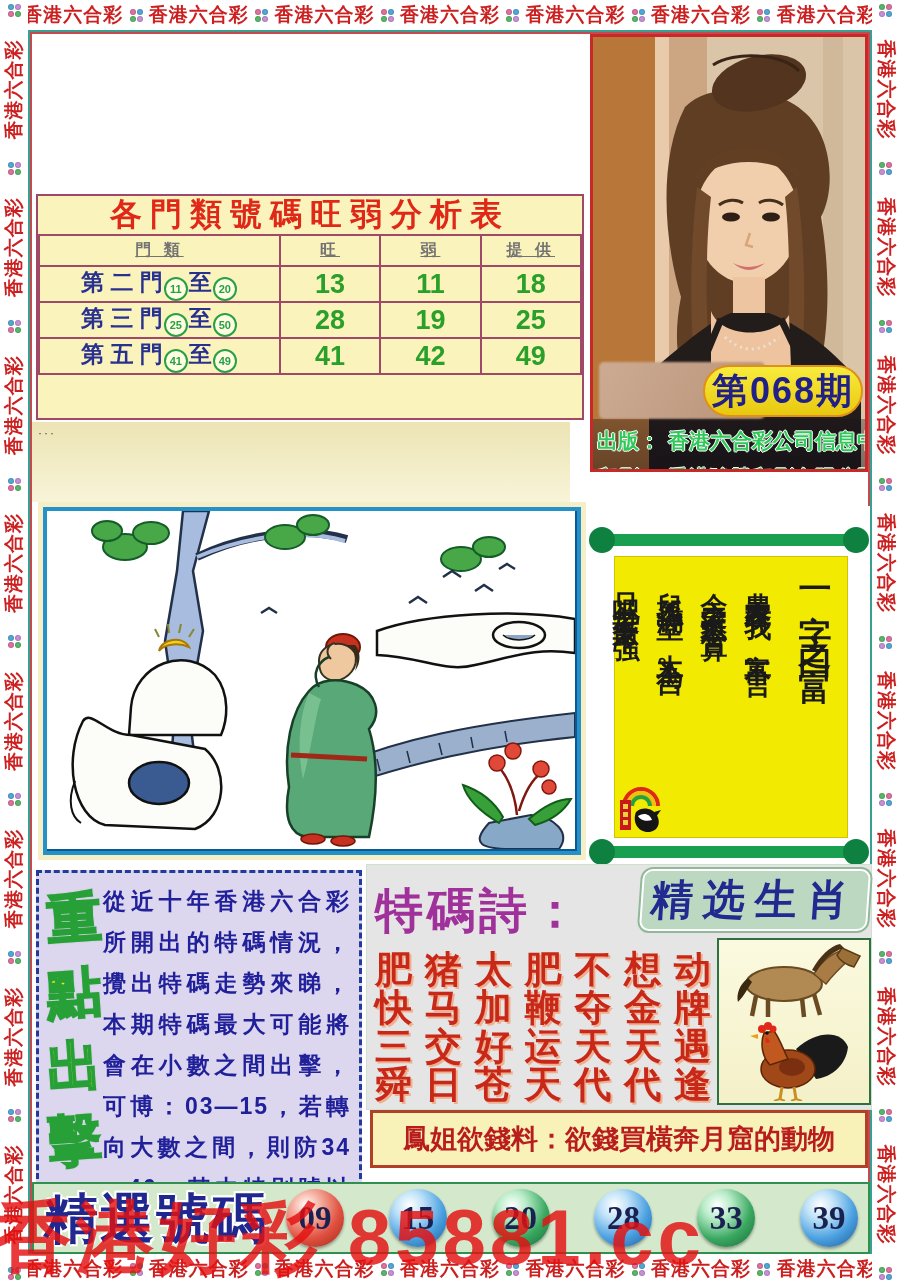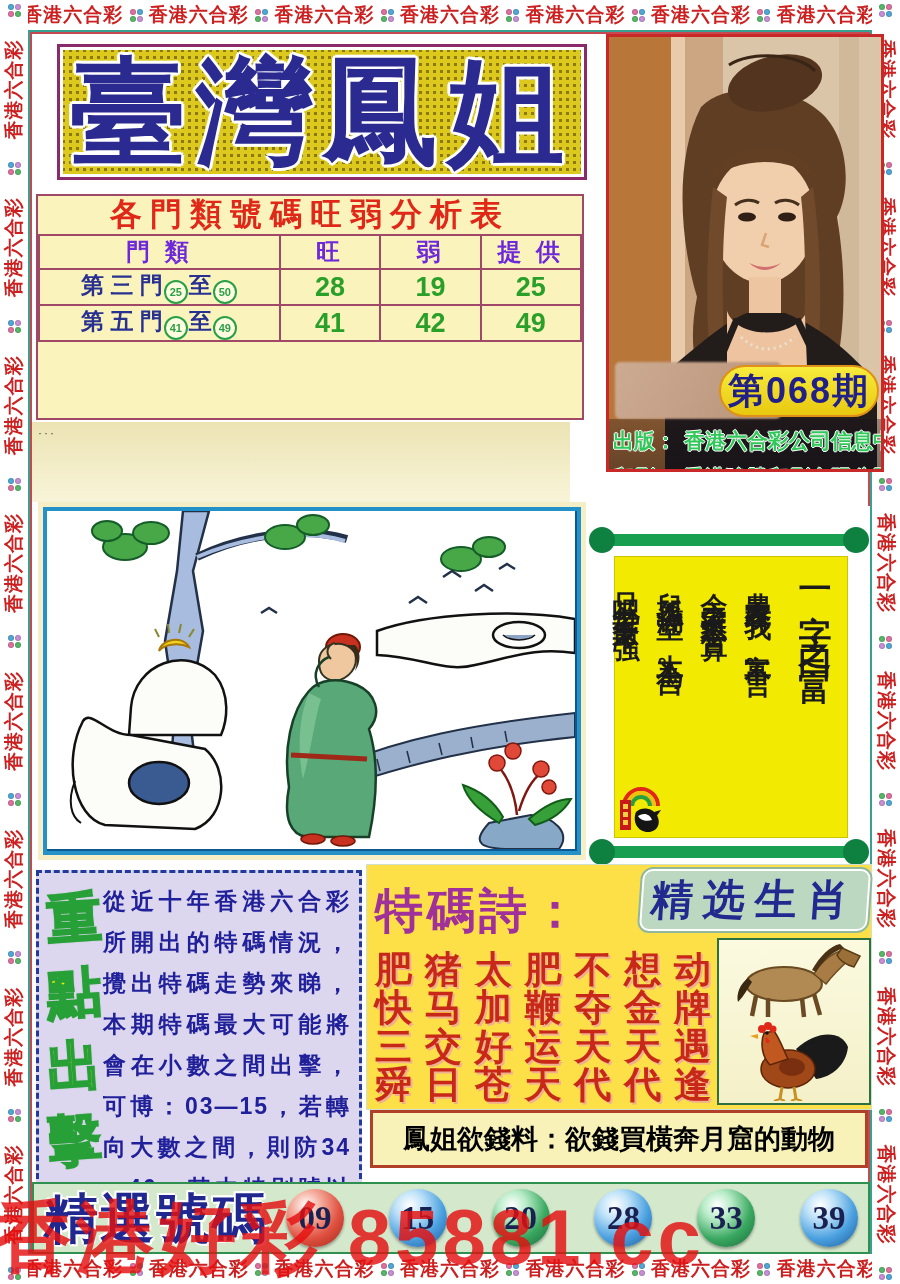--- a/index.html
+++ b/index.html
@@ -21,40 +21,40 @@
            border:2px solid #38a090;box-shadow:inset 0 0 0 2px #c84850;box-sizing:border-box;}
   .content>*{position:absolute;}
   
   .banner{left:27px;top:12px;width:530px;height:136px;background-color:#ddc91e;
           background-image:radial-gradient(circle,#8a7a10 1.6px,transparent 1.7px);background-size:7px 7px;
           border:3px solid #8a2a6a;box-shadow:inset 0 0 0 3px #fff;box-sizing:border-box;
           display:flex;align-items:center;justify-content:center;
           font-size:116px;font-weight:900;letter-spacing:10px;color:#2a2a90;line-height:1;
           text-shadow:3px 0 0 #fff,-3px 0 0 #fff,0 3px 0 #fff,0 -3px 0 #fff,2px 2px 0 #fff,-2px -2px 0 #fff,2px -2px 0 #fff,-2px 2px 0 #fff;}
   
-  .photo{left:576px;top:2px;width:278px;height:438px;border:3px solid #c82828;box-sizing:border-box;overflow:hidden;background:#ec4899;}
+  .photo{left:560px;top:2px;width:278px;height:438px;border:3px solid #c82828;box-sizing:border-box;overflow:hidden;background:#ec4899;}
   .photo svg{display:block;}
   .blurbox{position:absolute;left:6px;top:325px;width:166px;height:57px;border-radius:5px;
            background:linear-gradient(120deg,#cdab92,#b79379);filter:blur(1px);}
   .badge{position:absolute;left:110px;top:328px;width:160px;height:52px;border-radius:26px;
          background:linear-gradient(#f8ec3c,#e8c810);border:2px solid #e09018;box-sizing:border-box;
          display:flex;align-items:center;justify-content:center;
          font-size:36px;font-weight:900;color:#202088;letter-spacing:2px;}
   .pub-block{position:absolute;left:0;top:382px;width:272px;height:80px;padding:3px 4px;box-sizing:border-box;
              background:linear-gradient(rgba(25,18,28,.35),rgba(8,8,18,.55));display:flex;flex-direction:column;justify-content:space-around;}
   .pub-row{white-space:nowrap;font-size:21px;font-weight:800;color:#30c858;
            text-shadow:1px 0 0 #fff,-1px 0 0 #fff,0 1px 0 #fff,0 -1px 0 #fff;}
   .pub-label{margin-right:8px;}
   
   .anal{left:6px;top:162px;width:548px;height:226px;background:#fbf3bc;border:2px solid #a04868;box-sizing:border-box;}
   .anal-title{height:38px;display:flex;align-items:center;justify-content:center;
               color:#e02818;font-size:32px;font-weight:900;letter-spacing:8px;}
   table.grid{width:100%;border-collapse:collapse;table-layout:fixed;}
   table.grid th,table.grid td{border:2px solid #a04868;text-align:center;height:29px;padding:0;}
-  table.grid th{color:#6d28d9;font-size:24px;font-weight:900;letter-spacing:4px;}
+  table.grid th{color:#737373;font-size:16px;font-weight:900;letter-spacing:4px;text-decoration:underline;}
   td.cat-cell{color:#283090;font-size:23px;font-weight:800;white-space:nowrap;}
   td.val-cell{color:#2aa02a;font-size:27px;font-weight:800;font-family:"Liberation Sans",sans-serif;}
   .circ{display:inline-flex;width:20px;height:20px;border:2px solid #28a048;border-radius:50%;
         font-size:11px;font-style:normal;color:#28a048;align-items:center;justify-content:center;
         margin:0 1px;font-weight:800;vertical-align:-3px;background:#fffce0;}
   .col-cat{width:240px;} .col-v{width:100px;}
   
   .censored{left:2px;top:390px;width:538px;height:80px;background:linear-gradient(#ece4b4,#f8f4d8);
             font-size:12px;color:#444;padding:4px 6px;box-sizing:border-box;letter-spacing:2px;}
   
@@ -73,38 +73,38 @@
   .fline{font-size:27px;letter-spacing:7px;margin-block-end:8px;font-weight:600;}
   .flogo{position:absolute;left:30px;top:272px;}
   
   .keypanel{left:6px;top:838px;width:326px;height:318px;background:#dcd6ee;border:3px dashed #223a9a;
             box-sizing:border-box;padding:8px 8px 8px 6px;display:flex;}
   .key-title{width:58px;display:flex;flex-direction:column;justify-content:space-around;align-items:center;}
   .key-char{font-size:54px;font-weight:900;color:#f0f000;-webkit-text-stroke:2px #28a038;
             text-shadow:0 0 2px #28a038;transform:rotate(-4deg);line-height:1;}
   .key-body{flex:1;color:#20209a;font-weight:800;font-size:23px;line-height:1.78;letter-spacing:2px;text-align:justify;}
   
-  .special{left:336px;top:832px;width:506px;height:246px;background:#fde047;border:1px solid #cfe0cf;box-sizing:border-box;}
+  .special{left:336px;top:832px;width:506px;height:246px;background:#e5e5e5;border:1px solid #cfe0cf;box-sizing:border-box;}
   .sp-title{position:absolute;left:8px;top:14px;font-size:48px;font-weight:900;color:#a0309a;
             font-family:"Liberation Serif",serif;letter-spacing:4px;}
   .zodiac{position:absolute;left:274px;top:4px;width:228px;height:62px;background:#bcd8c0;border:2px solid #fff;
           box-shadow:0 0 0 2px #90b89a;border-radius:10px;box-sizing:border-box;
           display:flex;align-items:center;justify-content:center;
           font-family:"Liberation Serif",serif;font-size:42px;font-weight:900;color:#222a90;
           letter-spacing:10px;transform:skewX(-4deg);}
   .poem-grid{position:absolute;left:8px;top:86px;width:336px;height:152px;display:flex;flex-direction:column;justify-content:space-between;}
   .poem-row{display:flex;justify-content:space-between;}
   .poem-ch{font-size:37px;font-weight:900;color:#c82818;font-family:"Liberation Serif",serif;
            text-shadow:2px 2px 0 #f0b090;line-height:1;}
   .animals{position:absolute;left:350px;top:73px;width:154px;height:167px;background:linear-gradient(#fbfae0,#f4f0c8);
            border:2px solid #2e7040;box-sizing:border-box;display:flex;flex-direction:column;justify-content:space-around;align-items:center;}
   
   .money{left:340px;top:1078px;width:498px;height:58px;background:#f8f2b8;border:3px solid #b04028;box-sizing:border-box;
          display:flex;align-items:center;justify-content:center;font-family:"Liberation Serif",serif;
-         font-size:27px;font-weight:900;color:#000000;white-space:nowrap;}
+         font-size:27px;font-weight:900;color:#b91c1c;white-space:nowrap;}
   
   .numbers{left:2px;top:1150px;width:838px;height:72px;background:#d4e8cc;border:2px solid #309050;box-sizing:border-box;
            display:flex;align-items:center;padding:0 10px;}
   .num-title{font-size:54px;font-weight:900;color:#202890;letter-spacing:2px;white-space:nowrap;line-height:1;
              text-shadow:2px 0 0 #fff,-2px 0 0 #fff,0 2px 0 #fff,0 -2px 0 #fff,2px 2px 0 #fff,-2px -2px 0 #fff;}
   .balls{flex:1;display:flex;justify-content:space-between;align-items:center;margin-left:18px;}
   .ball{width:58px;height:58px;border-radius:50%;display:flex;align-items:center;justify-content:center;
         box-shadow:0 2px 3px rgba(0,0,0,.35);}
   .ball-num{font-size:33px;font-weight:800;color:#1a2050;font-family:"Liberation Serif",serif;}
   
@@ -354,21 +354,20 @@
       <span class="bdots">
         <i style="background: rgb(224, 112, 160);"></i>
         <i style="background: rgb(80, 168, 216);"></i>
         <i style="background: rgb(88, 184, 104);"></i>
         <i style="background: rgb(200, 144, 216);"></i>
       </span>
     </div>
 
   <div class="content">
 
-    <div class="banner">臺灣鳳姐</div>
 
     <div class="photo">
       <svg width="272" height="462" viewBox="0 0 272 462">
         <rect x="0" y="0" width="272" height="462" fill="#d9c2a4"></rect>
         <rect x="0" y="0" width="62" height="462" fill="#b5702f"></rect>
         <rect x="62" y="0" width="14" height="462" fill="#e8c9a8"></rect>
         <rect x="76" y="0" width="38" height="462" fill="#caa27c"></rect>
         <rect x="230" y="0" width="20" height="462" fill="#c9b090" opacity=".7"></rect>
         <path d="M92,70 C66,120 70,200 88,260 C76,320 92,360 116,385 L210,385 C236,330 240,250 228,180 C244,150 238,96 210,74 C180,48 116,44 92,70 Z" fill="#583418"></path>
         <ellipse cx="166" cy="46" rx="48" ry="27" fill="#4a2a12" transform="rotate(-14 166 46)"></ellipse>
@@ -411,20 +410,26 @@
         <thead>
           <tr>
             <th>門 類</th>
             <th>旺</th>
             <th>弱</th>
             <th>提 供</th>
           </tr>
         </thead>
         <tbody id="table-body">
             <tr>
+              <td class="cat-cell"><span class="cat-name">第 二 門</span><i class="circ">11</i><span class="sep">至</span><i class="circ">20</i></td>
+              <td class="val-cell">13</td>
+              <td class="val-cell">11</td>
+              <td class="val-cell">18</td>
+            </tr>
+            <tr>
               <td class="cat-cell"><span class="cat-name">第 三 門</span><i class="circ">25</i><span class="sep">至</span><i class="circ">50</i></td>
               <td class="val-cell">28</td>
               <td class="val-cell">19</td>
               <td class="val-cell">25</td>
             </tr>
             <tr>
               <td class="cat-cell"><span class="cat-name">第 五 門</span><i class="circ">41</i><span class="sep">至</span><i class="circ">49</i></td>
               <td class="val-cell">41</td>
               <td class="val-cell">42</td>
               <td class="val-cell">49</td>

